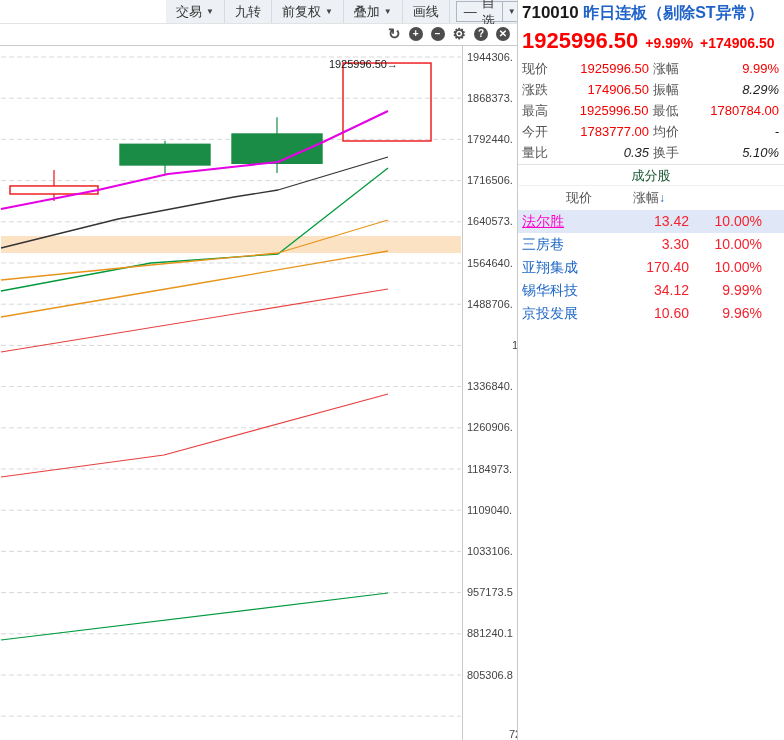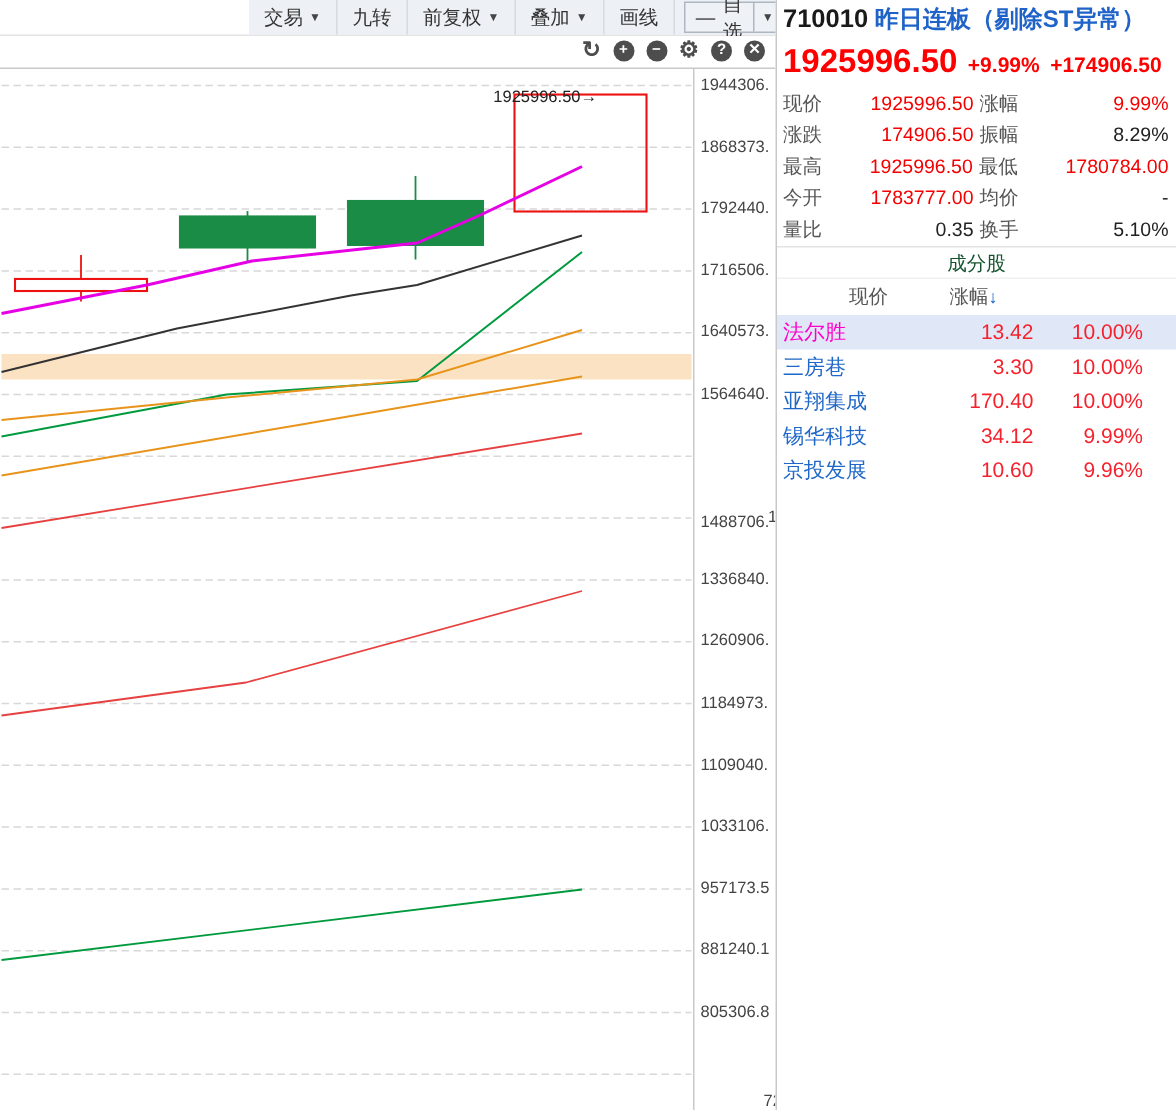--- a/index.html
+++ b/index.html
@@ -54,34 +54,34 @@
   #big-price { font-size:22px; font-weight:bold; color:#ff0000; }
   .price-delta { font-size:14px; font-weight:bold; color:#ff0000; }
 
   #quote-grid { margin-top:3px; }
   .q-row { display:flex; height:21px; line-height:21px; font-size:13px;
            padding:0 5px 0 4px; }
   .q-row.sep-top { border-top:1px solid #e8e8e8; }
   .q-label { color:#555; }
   .q-l1 { width:50px; } .q-v1 { width:77px; text-align:right; }
   .q-l2 { width:58px; margin-left:4px; } .q-v2 { flex:1; text-align:right; }
-  .val-red { color:#f50000; } .val-dark { color:#222; }
+  .val-red { color:#f50000; } .val-dark { color:#222;font-style:italic; }
 
   #components { margin-top:1px; }
   #components-title { height:22px; line-height:22px; text-align:center; font-size:13px;
                       color:#14532d; border-top:1px solid #e3e3e3; border-bottom:1px solid #f0f0f0; }
   .c-row { display:flex; height:23px; line-height:23px; font-size:14px; padding-left:4px;
            cursor:pointer; }
   .c-row.header { font-size:13px; color:#555; cursor:default; height:24px; }
   .c-name { flex:1; text-align:left; white-space:nowrap; overflow:hidden; }
   .c-price { width:70px; text-align:right; }
   .c-pct { width:95px; text-align:right; padding-right:22px; }
   .c-row .c-name { color:#2068c8; }
   .c-row.selected { background:#e0e8f8; }
-  .c-row.selected .c-name { color:#ff00cc; }
+  .c-row.selected .c-name { color:#ff00cc;text-decoration:underline; }
   .c-row .c-price, .c-row .c-pct { color:#f5222d; }
   .c-row.header .c-name, .c-row.header .c-price, .c-row.header .c-pct { color:#555; }
   .sort-arrow { color:#2068c8; font-size:12px; }
 </style>
 </head>
 <body>
 
 <div id="app">
 
   <div id="toolbar-row">
@@ -174,21 +174,21 @@
       <text x="397" y="67.9348225779582" text-anchor="end" font-size="11" fill="#222222" font-family="&quot;Liberation Sans&quot;, sans-serif">1925996.50→</text>
     </svg>
 
   <div id="axis">
       <div class="axis-label" style="top: 3.5px;">1944306.</div>
       <div class="axis-label" style="top: 44.7px;">1868373.</div>
       <div class="axis-label" style="top: 85.9px;">1792440.</div>
       <div class="axis-label" style="top: 127.1px;">1716506.</div>
       <div class="axis-label" style="top: 168.3px;">1640573.</div>
       <div class="axis-label" style="top: 209.5px;">1564640.</div>
-      <div class="axis-label" style="top: 250.7px; margin-top: 44px;">1488706.</div>
+      <div class="axis-label" style="top: 250.7px;">1488706.</div>
       <div class="axis-label" style="top: 291.9px; margin-left: 45px;">1412773.</div>
       <div class="axis-label" style="top: 333.1px;">1336840.</div>
       <div class="axis-label" style="top: 374.3px;">1260906.</div>
       <div class="axis-label" style="top: 415.5px;">1184973.</div>
       <div class="axis-label" style="top: 456.7px;">1109040.</div>
       <div class="axis-label" style="top: 497.9px;">1033106.</div>
       <div class="axis-label" style="top: 539.1px;">957173.5</div>
       <div class="axis-label" style="top: 580.3px;">881240.1</div>
       <div class="axis-label" style="top: 621.5px;">805306.8</div>
       <div class="axis-label" style="top: 681px; margin-left: 42px;">729373.5</div>

